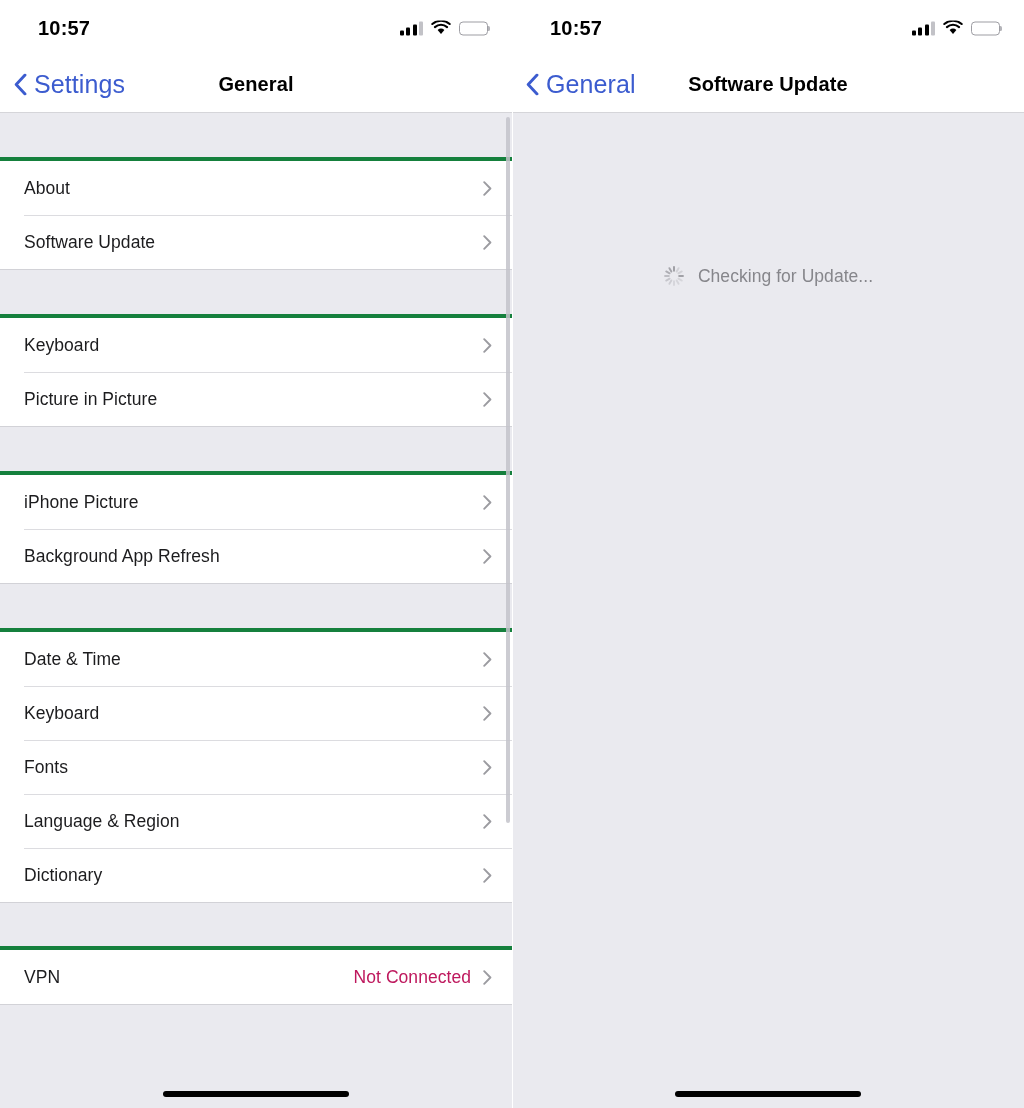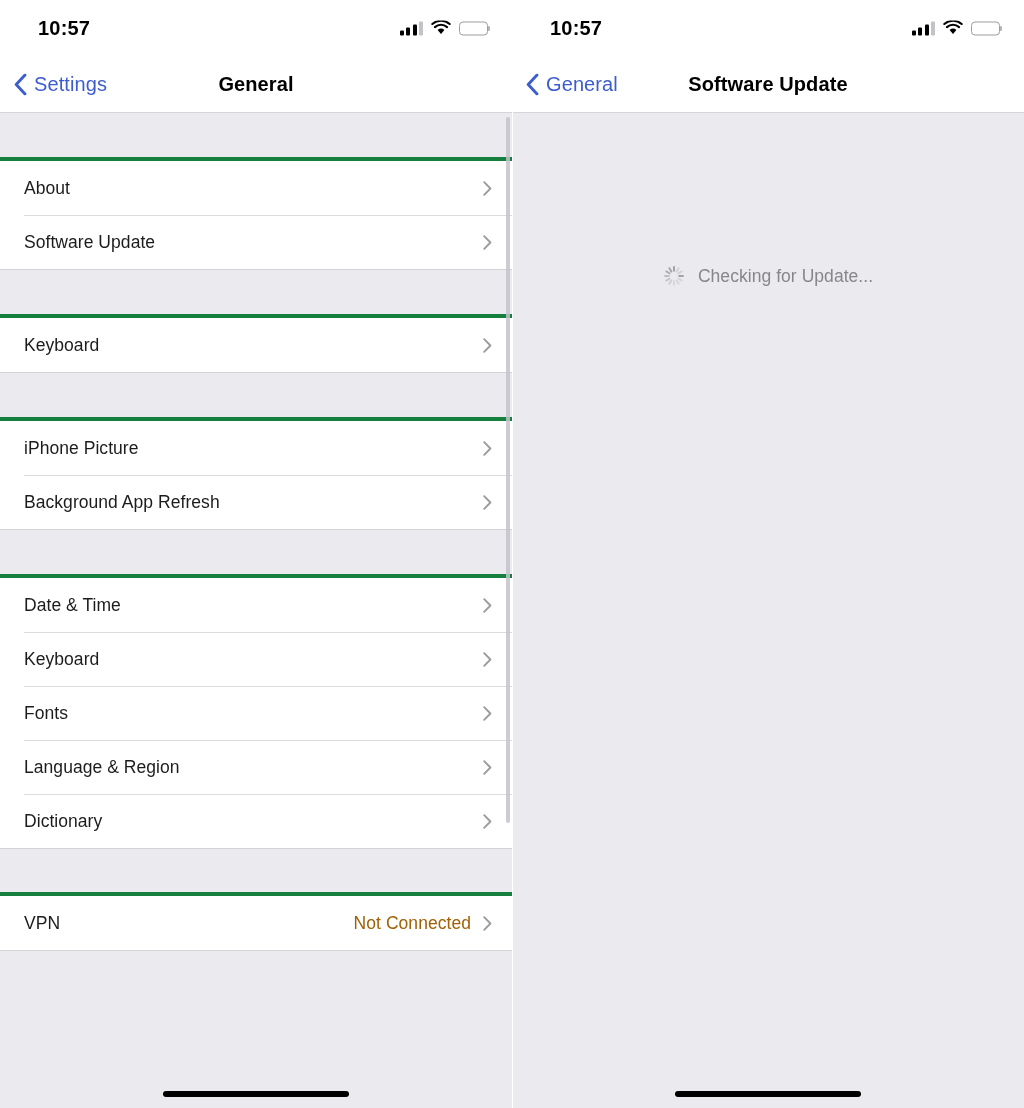--- a/index.html
+++ b/index.html
@@ -114,21 +114,21 @@
     left: 14px;
     top: 50%;
     transform: translateY(-50%);
     display: flex;
     align-items: center;
     gap: 7px;
     cursor: pointer;
   }
   .back-chevron { display:block; width: 13px; height: 22px; }
   .nav-back-label {
-    font-size: 20px;
+    font-size: 25px;
     color: #3c5ccf;
     letter-spacing: 0.1px;
   }
   .nav-title {
     position: absolute;
     left: 0; right: 0;
     top: 50%;
     transform: translateY(-50%);
     text-align: center;
     font-size: 20px;
@@ -183,21 +183,21 @@
   }
   .row-right {
     margin-left: auto;
     display: flex;
     align-items: center;
     gap: 12px;
     padding-right: 20px;
   }
   .row-value {
     font-size: 17.5px;
-    color: #a16207;
+    color: #be185d;
     letter-spacing: 0.05px;
   }
   .row-chevron { display:block; width: 9px; height: 15px; flex: 0 0 auto; }
 
   
   .scrollbar {
     position: absolute;
     right: 2.5px;
     top: 4px;
     width: 4px;
@@ -305,20 +305,28 @@
             </svg>
           </span>
         </div>
       </div>
 
       <div class="gap" style="height:44px"></div>
 
       <div class="group">
         <div class="row">
           <span class="row-label">Keyboard</span>
+          <span class="row-right">
+            <svg class="row-chevron" viewBox="0 0 9 15">
+              <path d="M1.2 1.2 L7.4 7.5 L1.2 13.8" stroke="#9b9ba0" stroke-width="1.9" fill="none" stroke-linecap="round" stroke-linejoin="round"></path>
+            </svg>
+          </span>
+        </div>
+        <div class="row">
+          <span class="row-label">Picture in Picture</span>
           <span class="row-right">
             <svg class="row-chevron" viewBox="0 0 9 15">
               <path d="M1.2 1.2 L7.4 7.5 L1.2 13.8" stroke="#9b9ba0" stroke-width="1.9" fill="none" stroke-linecap="round" stroke-linejoin="round"></path>
             </svg>
           </span>
         </div>
       </div>
 
       <div class="gap" style="height:44px"></div>
 

